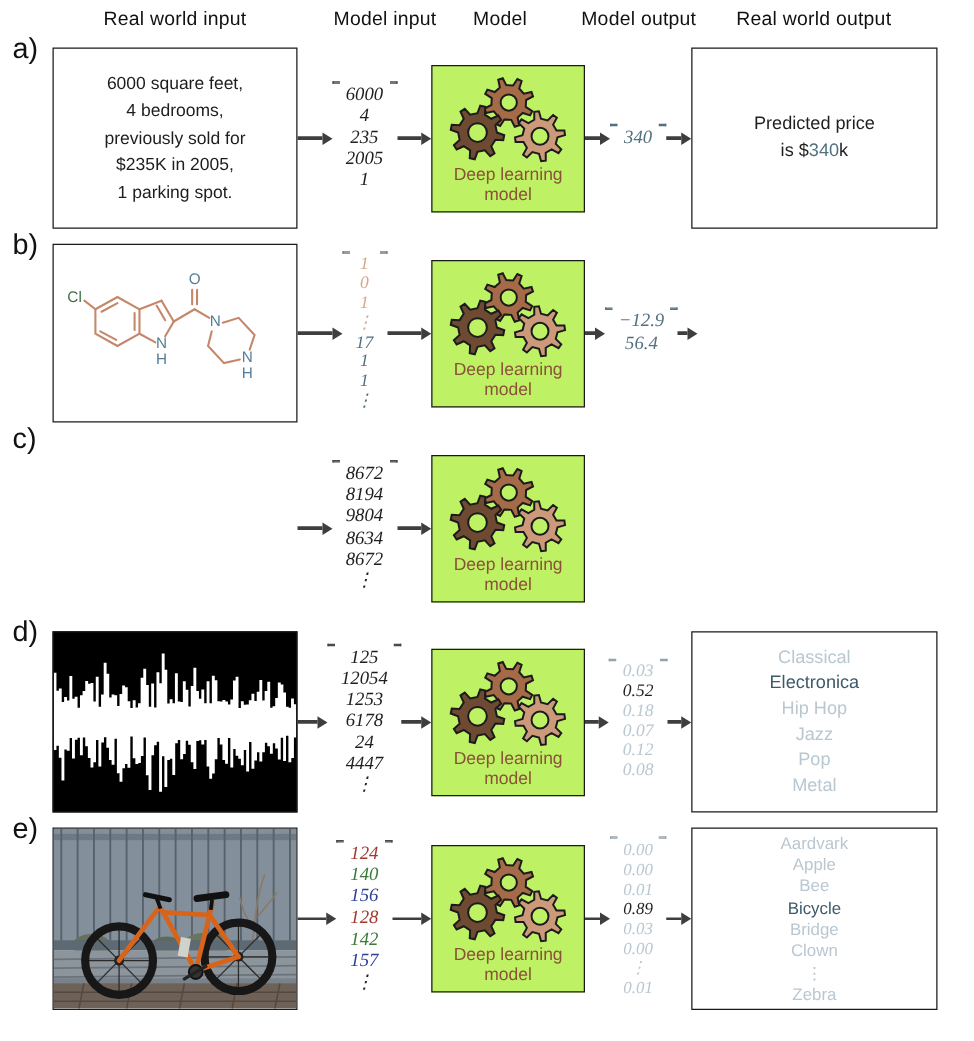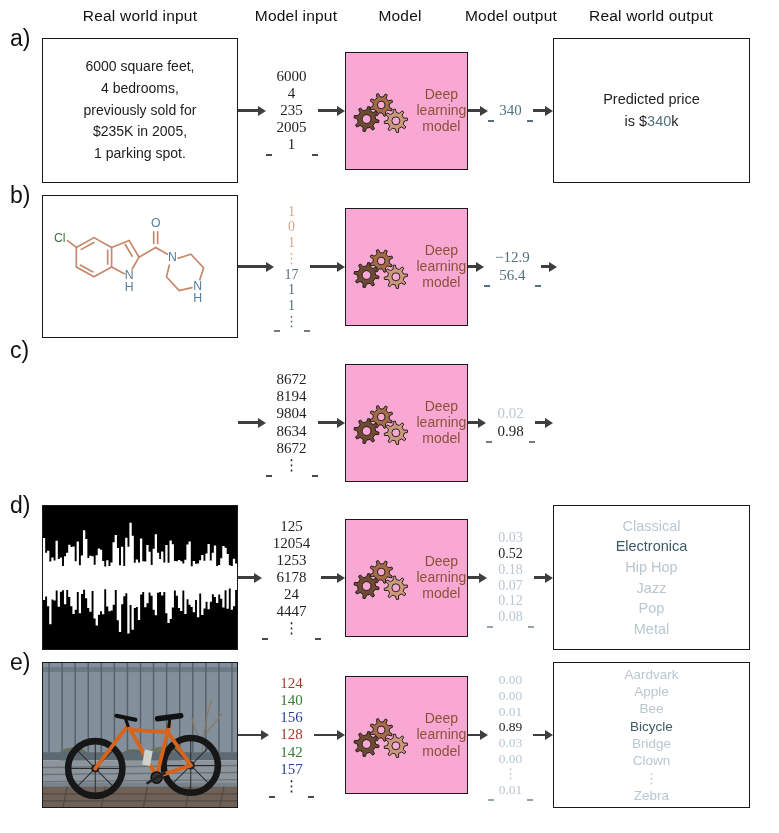--- a/index.html
+++ b/index.html
@@ -15,48 +15,48 @@
   .inbox{left:42px;width:196px;}
   .outbox{left:553px;width:197px;}
   .inbox.media{padding:0;overflow:hidden;}
   .inbox.media svg{display:block;width:100%;height:100%;}
   .strip{position:absolute;top:0;bottom:0;display:flex;align-items:center;}
   .s1{left:238px;width:107px;}
   .s2{left:468px;width:85px;}
   .arrow{flex:1 1 0;min-width:8px;height:2.2px;background:#3e3e3e;position:relative;margin-right:8px;}
   .arrow::after{content:"";position:absolute;right:-8px;top:50%;transform:translateY(-50%);
                 border-left:8px solid #3e3e3e;border-top:5px solid transparent;border-bottom:5px solid transparent;}
-  .vec{display:flex;align-items:flex-end;}
+  .vec{display:flex;align-items:flex-start;font-style:italic;}
   .vb{width:6px;border:1.7px solid #4a4a4a;box-sizing:border-box;}
   .vb.l{border-right:none;}
   .vb.r{border-left:none;}
   .vvals{display:flex;flex-direction:column;justify-content:center;padding:3px 5px;
          font-family:"Liberation Serif",serif;font-size:15px;line-height:1.14;text-align:center;white-space:nowrap;}
   .vvals.tight{font-size:14px;line-height:1.12;}
   .model{position:absolute;left:345px;top:50%;transform:translateY(-50%);width:123px;height:118px;
-         border:1.6px solid #1a1a1a;background:#f9a8d4;display:flex;flex-direction:row;align-items:center;box-sizing:border-box;}
+         border:1.6px solid #1a1a1a;background:#bef264;display:flex;flex-direction:column;align-items:center;box-sizing:border-box;}
   .model svg{width:119px;height:76px;margin-top:3px;}
   .mcap{font-size:14px;color:#8a5138;line-height:1.16;text-align:center;margin-top:-1px;}
   .inlines{font-size:14px;line-height:1.55;color:#1d1d1d;}
   .outtext{font-size:14.5px;line-height:1.45;}
   .outlist{font-size:14.5px;line-height:1.42;}
   .outlist.sm{font-size:13.5px;line-height:1.28;}
   .c-dark{color:#1f1f1f}.c-slate{color:#53707f}.c-light{color:#b9c7d1}.c-strong{color:#3c5a68}
   .c-tan{color:#d7a68a}.c-red{color:#a03b30}.c-green{color:#3a7a3a}.c-blue{color:#2e3f96}
   .mol-bond{stroke:#c4876a;stroke-width:1.7;fill:none;stroke-linecap:round;}
   .mol-atom{font-family:"Liberation Sans",sans-serif;font-size:12.5px;fill:#567d99;text-anchor:middle;}
   .mol-cl{fill:#3c7044;}
 </style>
 </head>
 <body>
 
 <div class="page">
 
   <div class="colhead" style="left:140px">Real world input</div>
-  <div class="colhead" style="left:296px">Model input</div>
+  <div class="colhead" style="left:308px">Model input</div>
   <div class="colhead" style="left:400px">Model</div>
   <div class="colhead" style="left:511px">Model output</div>
   <div class="colhead" style="left:651px">Real world output</div>
 
   <div class="row" style="top:38px;height:145px">
     <div class="rowlabel">a)</div>
     <div class="iobox inbox">
       <div class="inlines">
           <div>6000 square feet,</div>
           <div>4 bedrooms,</div>
@@ -209,32 +209,20 @@
     <div class="model">
       <svg class="gears" viewBox="0 0 119 76">
           <path d="M73.6,29.5L78.8,32.9L77.1,36.3L71.2,34.4L67.1,38.0L68.4,44.2L64.8,45.4L62.0,39.9L56.5,39.6L53.1,44.8L49.7,43.1L51.6,37.2L48.0,33.1L41.8,34.4L40.6,30.8L46.1,28.0L46.4,22.5L41.2,19.1L42.9,15.7L48.8,17.6L52.9,14.0L51.6,7.8L55.2,6.6L58.0,12.1L63.5,12.4L66.9,7.2L70.3,8.9L68.4,14.8L72.0,18.9L78.2,17.6L79.4,21.2L73.9,24.0ZM66.5,26 A6.5,6.5 0 1 0 53.5,26 A6.5,6.5 0 1 0 66.5,26Z" fill="#a56a48" fill-rule="evenodd" stroke="#1b1b1b" stroke-width="1.6"></path>
           <path d="M50.5,50.0L56.4,52.2L55.6,56.2L49.3,55.9L46.0,61.0L48.6,66.7L45.2,68.9L40.9,64.3L35.0,65.5L32.8,71.4L28.8,70.6L29.1,64.3L24.0,61.0L18.3,63.6L16.1,60.2L20.7,55.9L19.5,50.0L13.6,47.8L14.4,43.8L20.7,44.1L24.0,39.0L21.4,33.3L24.8,31.1L29.1,35.7L35.0,34.5L37.2,28.6L41.2,29.4L40.9,35.7L46.0,39.0L51.7,36.4L53.9,39.8L49.3,44.1ZM42.5,50 A7.5,7.5 0 1 0 27.5,50 A7.5,7.5 0 1 0 42.5,50Z" fill="#6f4a33" fill-rule="evenodd" stroke="#1b1b1b" stroke-width="1.6"></path>
           <path d="M97.6,59.1L102.0,63.5L99.8,66.5L94.3,63.5L89.6,66.2L89.6,72.5L85.9,73.0L84.2,67.0L78.9,65.6L74.5,70.0L71.5,67.8L74.5,62.3L71.8,57.6L65.5,57.6L65.0,53.9L71.0,52.2L72.4,46.9L68.0,42.5L70.2,39.5L75.7,42.5L80.4,39.8L80.4,33.5L84.1,33.0L85.8,39.0L91.1,40.4L95.5,36.0L98.5,38.2L95.5,43.7L98.2,48.4L104.5,48.4L105.0,52.1L99.0,53.8ZM91.8,53 A6.8,6.8 0 1 0 78.2,53 A6.8,6.8 0 1 0 91.8,53Z" fill="#cc9a7a" fill-rule="evenodd" stroke="#1b1b1b" stroke-width="1.6"></path>
         </svg>
       <div class="mcap">
         <div>Deep learning</div>
           <div>model</div>
       </div>
-    </div>
-    <div class="strip s2">
-      <div class="arrow"></div>
-      <div class="vec outv">
-        <div class="vb l" style="border-color: rgb(122, 122, 122);"></div>
-          <div class="vvals">
-            <div class="c-light">0.02</div>
-            <div class="c-dark">0.98</div>
-          </div>
-          <div class="vb r" style="border-color: rgb(122, 122, 122);"></div>
-      </div>
-      <div class="arrow"></div>
     </div>
   </div>
 
   <div class="row" style="top:505px;height:145px">
     <div class="rowlabel">d)</div>
     <div class="iobox inbox media" style="background:#000">
       <svg id="waveform" viewBox="0 0 193 142" preserveAspectRatio="none">
         <rect x="0" y="0" width="193" height="142" fill="#000"></rect>
       <path d="M1.0,31.9V71 M3.1,46.3V71 M5.2,44.4V71 M7.3,55.2V71 M9.4,51.2V71 M11.5,54.0V71 M13.6,34.6V71 M15.7,52.6V71 M17.8,51.1V71 M19.9,59.7V71 M22.0,49.9V71 M24.1,46.4V71 M26.2,38.5V71 M28.3,40.7V71 M30.4,40.1V71 M32.5,54.8V71 M34.6,35.2V71 M36.7,58.9V71 M38.8,49.2V71 M40.9,24.1V71 M43.0,32.8V71 M45.1,51.6V71 M47.2,49.3V71 M49.3,49.8V71 M51.4,58.4V71 M53.5,48.9V71 M55.6,42.1V71 M57.7,43.4V71 M59.8,54.7V71 M61.9,60.0V71 M64.0,53.8V71 M66.1,59.5V71 M68.2,56.2V71 M70.3,35.9V71 M72.4,28.7V71 M74.5,41.7V71 M76.6,58.9V71 M78.7,40.5V71 M80.8,59.5V71 M82.9,31.6V71 M85.0,40.4V71 M87.1,16.7V71 M89.2,29.5V71 M91.3,56.4V71 M93.4,53.1V71 M95.5,56.2V71 M97.6,32.3V71 M99.7,54.8V71 M101.8,55.2V71 M103.9,38.8V71 M106.0,45.4V71 M108.1,58.7V71 M110.2,42.5V71 M112.3,28.0V71 M114.4,46.4V71 M116.5,52.6V71 M118.6,45.2V71 M120.7,56.2V71 M122.8,38.7V71 M124.9,56.3V71 M127.0,34.3V71 M129.1,37.9V71 M131.2,54.6V71 M133.3,54.9V71 M135.4,53.7V71 M137.5,54.8V71 M139.6,57.2V71 M141.7,53.3V71 M143.8,38.2V71 M145.9,35.2V71 M148.0,59.9V71 M150.1,54.6V71 M152.2,57.3V71 M154.3,57.1V71 M156.4,53.8V71 M158.5,48.6V71 M160.6,54.4V71 M162.7,47.1V71 M164.8,37.7V71 M166.9,54.0V71 M169.0,46.4V71 M171.1,39.1V71 M173.2,59.7V71 M175.3,58.5V71 M177.4,52.0V71 M179.5,39.8V71 M181.6,41.4V71 M183.7,47.6V71 M185.8,58.9V71 M187.9,59.7V71 M190.0,52.4V71 M192.1,57.0V71 " stroke="#fff" stroke-width="2.3" fill="none"></path>
           <path d="M1.0,71V93.3 M3.1,71V89.9 M5.2,71V99.5 M7.3,71V117.5 M9.4,71V92.9 M11.5,71V93.9 M13.6,71V83.9 M15.7,71V100.1 M17.8,71V85.2 M19.9,71V83.6 M22.0,71V97.6 M24.1,71V83.5 M26.2,71V90.4 M28.3,71V99.6 M30.4,71V107.2 M32.5,71V103.1 M34.6,71V85.4 M36.7,71V106.4 M38.8,71V87.3 M40.9,71V83.2 M43.0,71V91.5 M45.1,71V101.3 M47.2,71V105.0 M49.3,71V84.4 M51.4,71V111.8 M53.5,71V118.6 M55.6,71V107.9 M57.7,71V104.4 M59.8,71V107.4 M61.9,71V82.6 M64.0,71V99.9 M66.1,71V104.4 M68.2,71V103.7 M70.3,71V98.1 M72.4,71V83.4 M74.5,71V113.5 M76.6,71V125.1 M78.7,71V97.6 M80.8,71V89.6 M82.9,71V86.7 M85.0,71V126.6 M87.1,71V98.3 M89.2,71V122.8 M91.3,71V101.3 M93.4,71V100.3 M95.5,71V113.2 M97.6,71V87.9 M99.7,71V85.4 M101.8,71V100.6 M103.9,71V96.5 M106.0,71V85.9 M108.1,71V89.1 M110.2,71V103.1 M112.3,71V108.5 M114.4,71V86.2 M116.5,71V85.5 M118.6,71V88.9 M120.7,71V85.4 M122.8,71V106.4 M124.9,71V116.2 M127.0,71V112.1 M129.1,71V100.7 M131.2,71V83.8 M133.3,71V89.0 M135.4,71V101.3 M137.5,71V104.3 M139.6,71V83.8 M141.7,71V107.3 M143.8,71V92.5 M145.9,71V98.0 M148.0,71V100.2 M150.1,71V105.5 M152.2,71V93.3 M154.3,71V110.5 M156.4,71V87.0 M158.5,71V108.2 M160.6,71V101.7 M162.7,71V95.2 M164.8,71V102.5 M166.9,71V95.1 M169.0,71V87.6 M171.1,71V90.3 M173.2,71V96.3 M175.3,71V88.0 M177.4,71V92.1 M179.5,71V100.8 M181.6,71V83.7 M183.7,71V102.0 M185.8,71V82.0 M187.9,71V103.1 M190.0,71V99.6 M192.1,71V83.5 " stroke="#fff" stroke-width="2.3" fill="none"></path>

